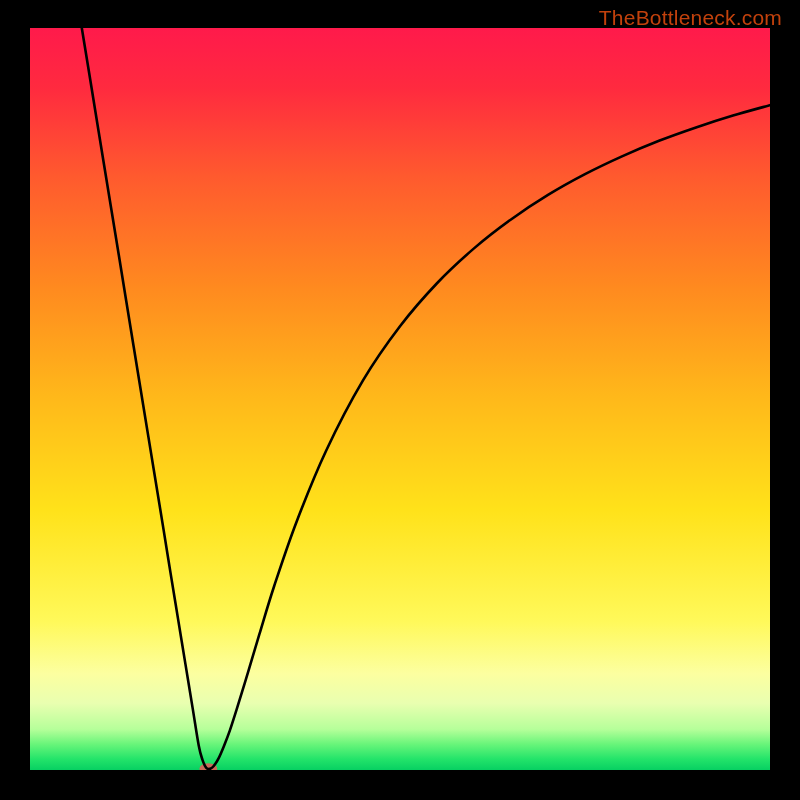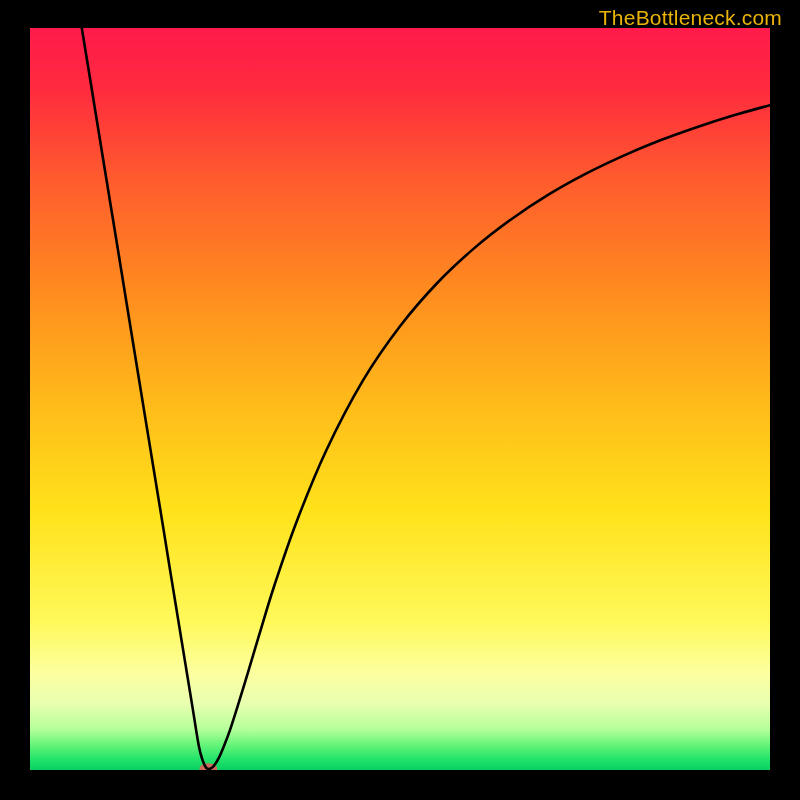--- a/index.html
+++ b/index.html
@@ -22,21 +22,21 @@
     left: 30px;
     top: 28px;
     width: 740px;
     height: 742px;
     overflow: hidden;
   }
   .watermark {
     position: absolute;
     top: 6px;
     right: 18px;
-    color: #eab308;
+    color: #c2410c;
     font-size: 21px;
     font-weight: 500;
     letter-spacing: 0.2px;
     user-select: none;
   }
   svg { display: block; }
 </style>
 </head>
 <body>
 

